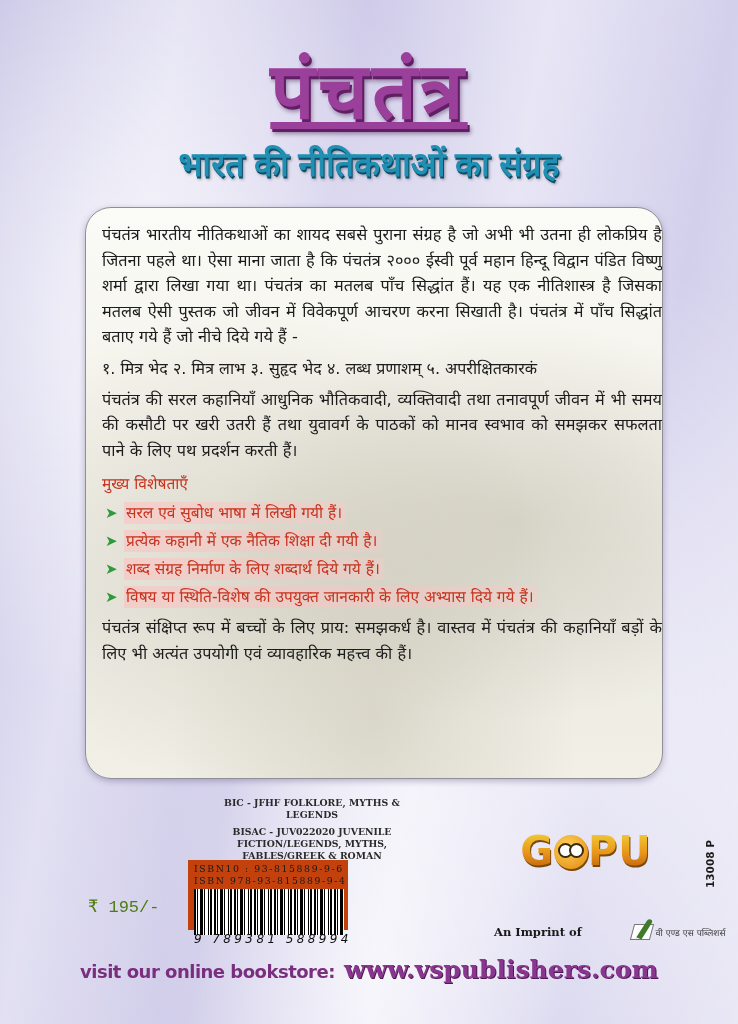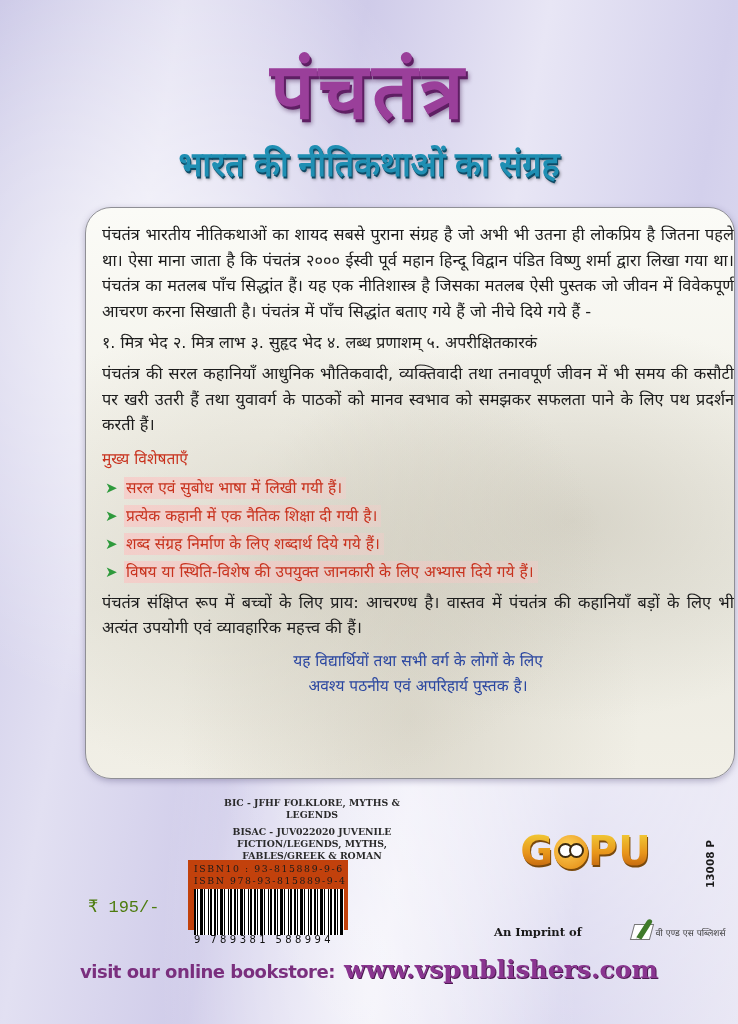--- a/index.html
+++ b/index.html
@@ -16,33 +16,34 @@
   .title {
     position: absolute; left: 0; right: 0; top: 52px;
     text-align: center;
     font-family: "DejaVu Serif", serif;
     font-weight: bold;
     font-size: 78px;
     line-height: 1;
     color: #9a3f9a;
     text-shadow: 2px 3px 0 #5e1f63, 3px 5px 4px rgba(60,20,70,0.45);
     letter-spacing: 4px;
+    text-decoration: underline;
   }
   .subtitle {
     position: absolute; left: 0; right: 0; top: 147px;
     text-align: center;
     font-family: Liberation Sans, sans-serif;
     font-weight: bold;
     font-size: 34px;
     line-height: 1;
     color: #1f8fb3;
     text-shadow: 1px 2px 0 #0f4b66, 2px 3px 3px rgba(0,0,0,0.35);
   }
   .panel {
-    position: absolute; left: 85px; top: 207px; width: 650px; height: 572px;
+    position: absolute; left: 85px; top: 207px; width: 578px; height: 572px;
     border-radius: 26px;
     border: 1.5px solid #8f8f95;
     background:
       radial-gradient(ellipse at 30% 60%, rgba(205,200,185,0.55) 0%, rgba(205,200,185,0) 50%),
       radial-gradient(ellipse at 75% 55%, rgba(190,185,170,0.5) 0%, rgba(190,185,170,0) 45%),
       radial-gradient(ellipse at 50% 90%, rgba(200,195,180,0.5) 0%, rgba(200,195,180,0) 50%),
       linear-gradient(180deg, #fbfbf7 0%, #f3f2ea 40%, #ecebe2 70%, #f1efe6 100%);
     box-shadow: 0 2px 6px rgba(70,60,110,0.35);
     padding: 14px 0 0 16px;
     overflow: hidden;
@@ -119,25 +120,26 @@
   .bars {
     margin-top: 2px;
     height: 46px;
     background: repeating-linear-gradient(90deg,
       #000 0 2px, #fff 2px 3px, #000 3px 4px, #fff 4px 6px,
       #000 6px 9px, #fff 9px 10px, #000 10px 11px, #fff 11px 14px,
       #000 14px 15px, #fff 15px 16px, #000 16px 18px, #fff 18px 20px);
   }
   .barcode-digits {
     font-family: "DejaVu Sans", sans-serif;
-    font-size: 10px;
+    font-size: 12px;
     letter-spacing: 3.4px;
     line-height: 9px;
     color: #111;
     white-space: nowrap;
+    font-style: italic;
   }
   .price {
     position: absolute; left: 88px; top: 896px;
     font-family: Liberation Mono, monospace;
     font-size: 17px;
     color: #4d7c0f;
   }
   .gopu-logo {
     position: absolute; left: 496px; top: 830px; width: 180px;
     text-align: center;
@@ -260,25 +262,21 @@
     </li>
     <li class="feature">
       <span class="arrow">➤</span>
       <span class="feature-text">शब्द संग्रह निर्माण के लिए शब्दार्थ दिये गये हैं।</span>
     </li>
     <li class="feature">
       <span class="arrow">➤</span>
       <span class="feature-text">विषय या स्थिति-विशेष की उपयुक्त जानकारी के लिए अभ्यास दिये गये हैं।</span>
     </li>
   </ul>
-  <p class="para" style="margin-top:4px;">पंचतंत्र संक्षिप्त रूप में बच्चों के लिए प्राय: आचरण्ध है। वास्तव में पंचतंत्र की कहानियाँ बड़ों के लिए भी अत्यंत उपयोगी एवं व्यावहारिक महत्त्व की हैं।</p>
-  <div class="closing">
-    <div>यह विद्यार्थियों तथा सभी वर्ग के लोगों के लिए</div>
-    <div>अवश्य पठनीय एवं अपरिहार्य पुस्तक है।</div>
-  </div>
+  <p class="para" style="margin-top:4px;">पंचतंत्र संक्षिप्त रूप में बच्चों के लिए प्राय: समझकर्ध है। वास्तव में पंचतंत्र की कहानियाँ बड़ों के लिए भी अत्यंत उपयोगी एवं व्यावहारिक महत्त्व की हैं।</p>
 </div>
 
 <div class="classification">
   <div>BIC - JFHF FOLKLORE, MYTHS &amp; LEGENDS</div>
   <div class="bisac">BISAC - JUV022020 JUVENILE FICTION/LEGENDS, MYTHS, FABLES/GREEK &amp; ROMAN</div>
 </div>
 
 <div class="barcode-box">
   <div class="isbn-line">ISBN10 : 93-815889-9-6</div>
   <div class="isbn-line">ISBN 978-93-815889-9-4</div>

